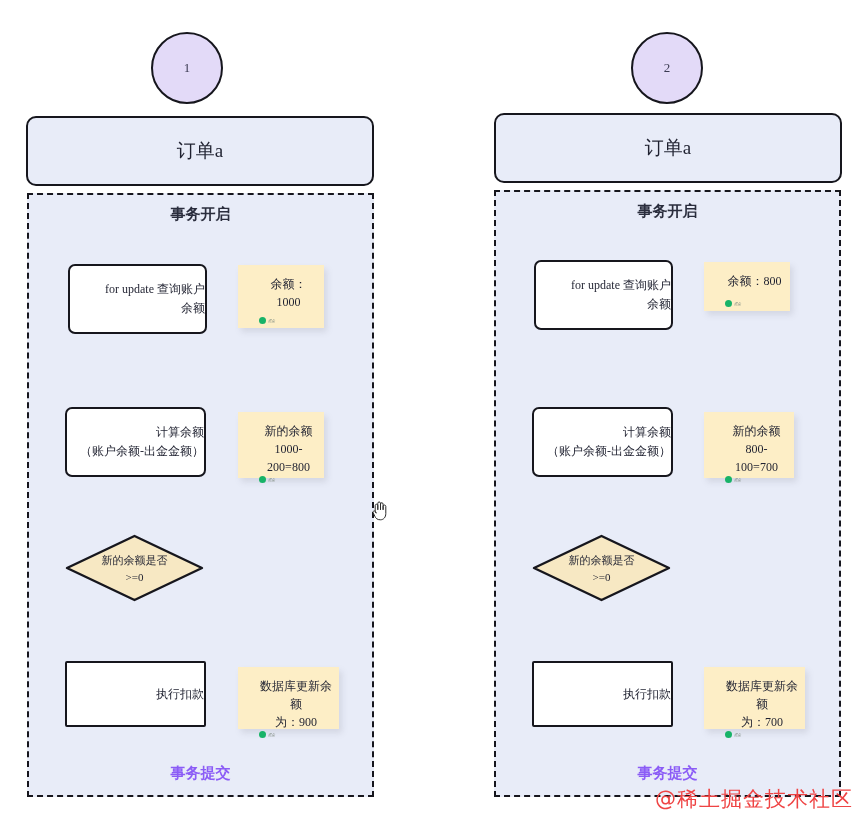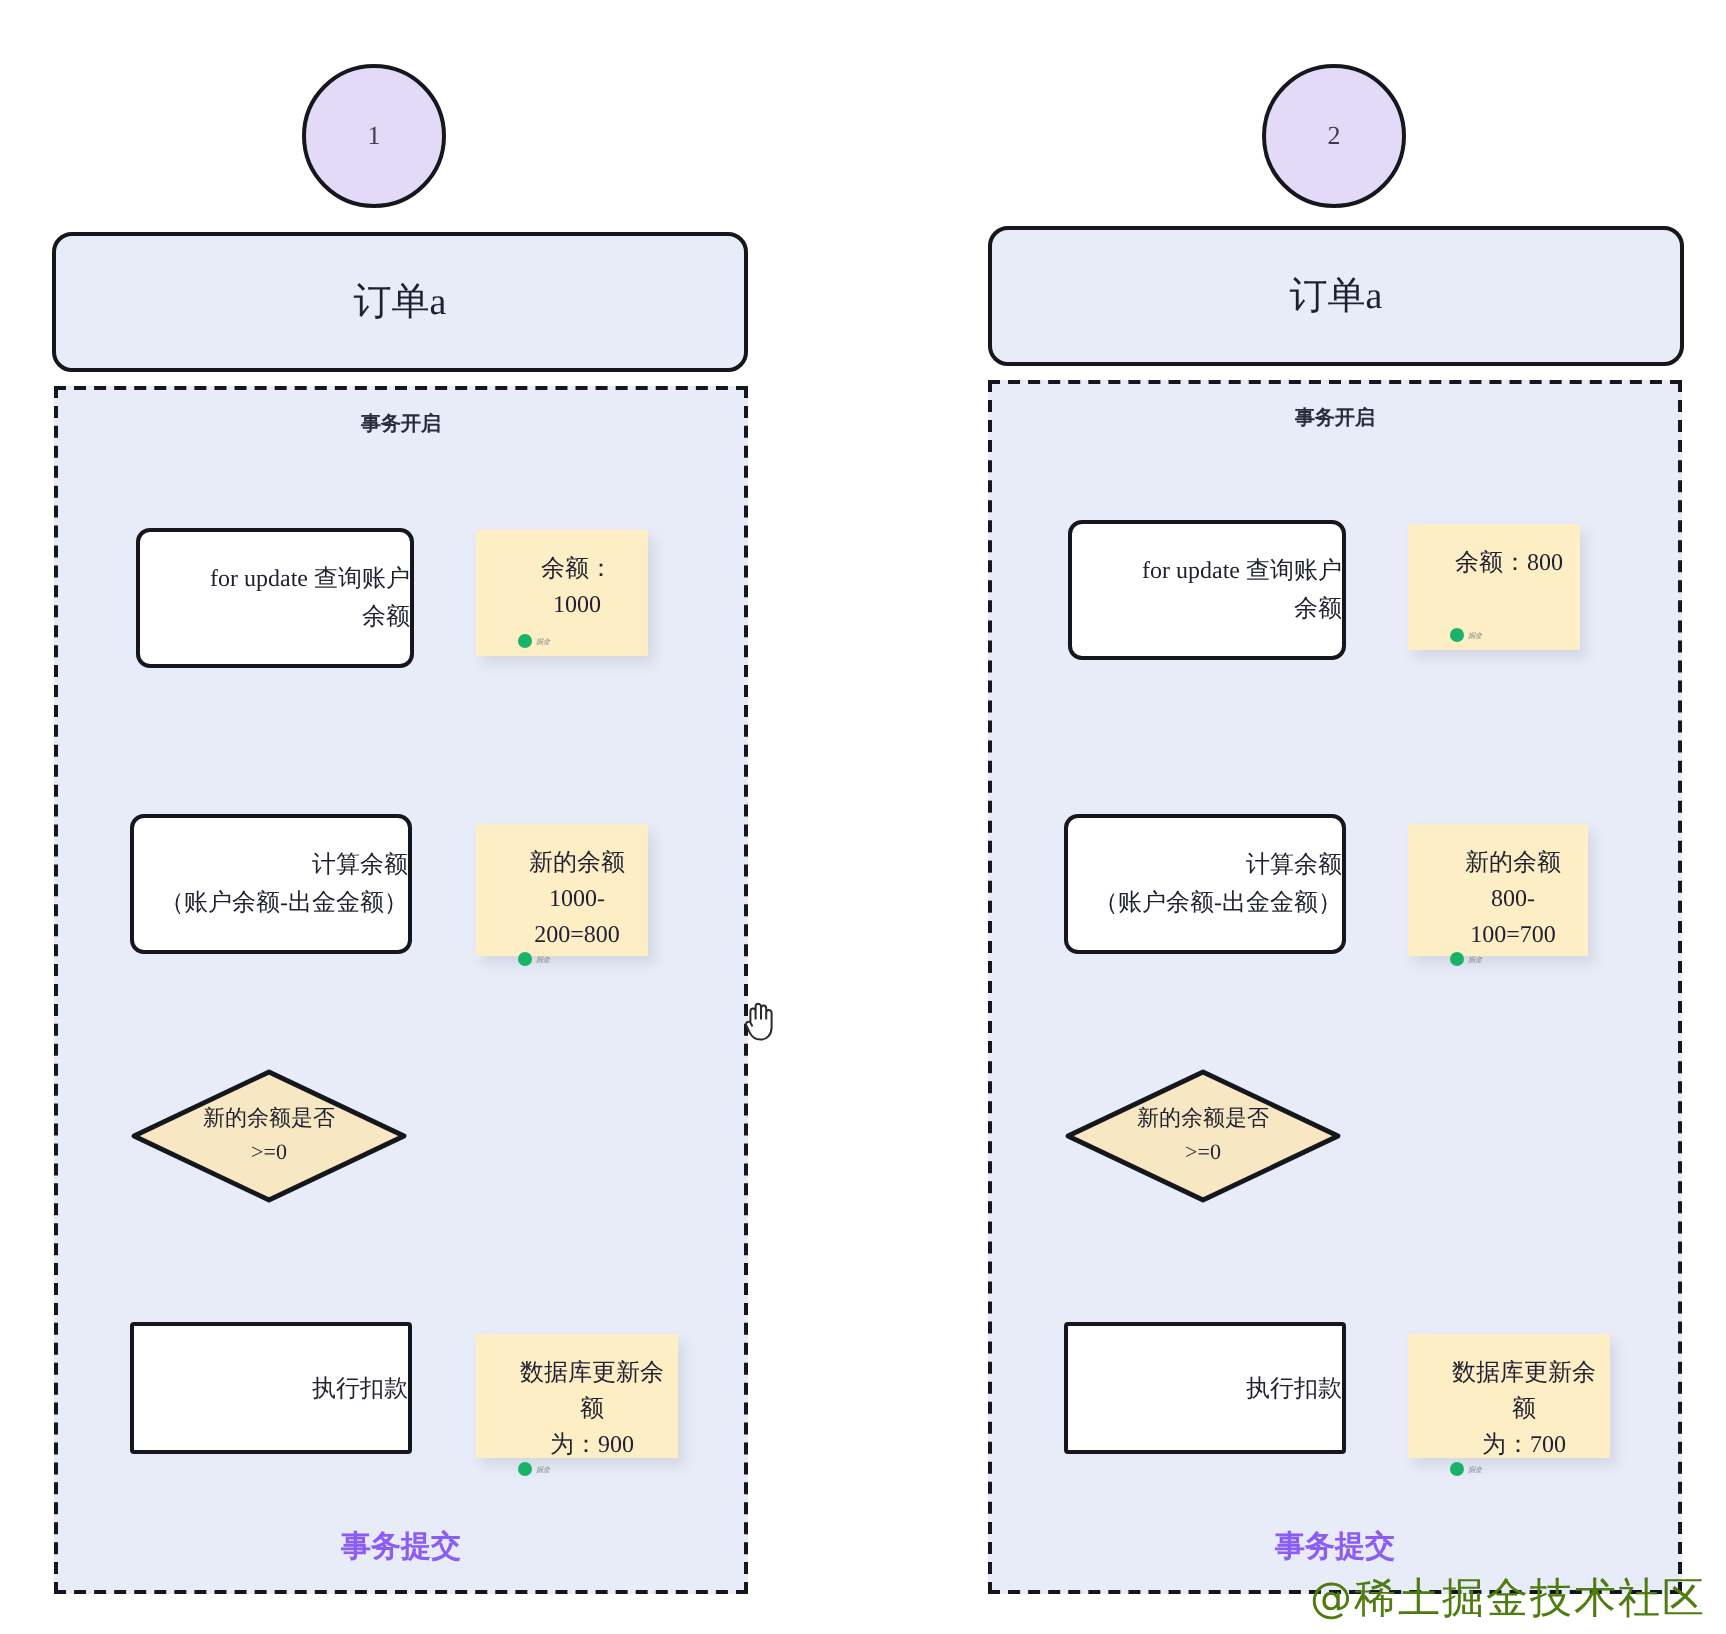--- a/index.html
+++ b/index.html
@@ -30,21 +30,21 @@
     font-size:19px;color:#1f2130;
   }
 
   
   .txn-box{
     background:#e8ecf8;
     border:2.5px dashed #16161d;
     }
   .txn-title{
     position:absolute;left:0;right:0;top:10px;
-    text-align:center;font-size:10px;font-weight:bold;color:#2a2d3d;
+    text-align:center;font-size:15px;font-weight:bold;color:#2a2d3d;
     font-family:"DejaVu Sans","Liberation Sans",sans-serif;
   }
   .txn-footer{
     position:absolute;left:0;right:0;bottom:12px;
     text-align:center;font-size:15px;font-weight:bold;color:#8b5cf6;
     font-family:"DejaVu Sans","Liberation Sans",sans-serif;
   }
 
   
   .proc-box{
@@ -89,21 +89,21 @@
 
   
   #wires{position:absolute;left:0;top:0;width:863px;height:817px;pointer-events:none;}
 
   
   .cursor{position:absolute;width:22px;height:24px;}
 
   
   .watermark{
     position:absolute;right:10px;bottom:4px;
-    font-size:21px;color:#4d7c0f;
+    font-size:21px;color:#ef4444;
     font-family:"DejaVu Sans","Liberation Sans",sans-serif;
     white-space:nowrap;letter-spacing:1px;
   }
 </style>
 </head>
 <body>
 
 <div id="canvas">
 
   <svg id="wires">
@@ -200,21 +200,21 @@
 
   <div class="abs txn-box" style="left:494px;top:190px;width:347px;height:607px;">
     <div class="txn-title">事务开启</div>
     <div class="txn-footer">事务提交</div>
   </div>
 
   <div class="abs proc-box" style="left:534px;top:260px;width:139px;height:70px;">
     <span>for update 查询账户</span>
     <span>余额</span>
   </div>
-  <div class="abs note" style="left:704px;top:262px;width:86px;height:63px;">
+  <div class="abs note" style="left:704px;top:262px;width:86px;height:49px;">
     <span class="note-text">余额：800</span>
     <span class="note-badge">
       <i class="dot"></i>
       <i class="bt">掘金</i>
     </span>
   </div>
 
   <div class="abs proc-box" style="left:532px;top:407px;width:141px;height:70px;">
     <span>计算余额</span>
     <span>（账户余额-出金金额）</span>

